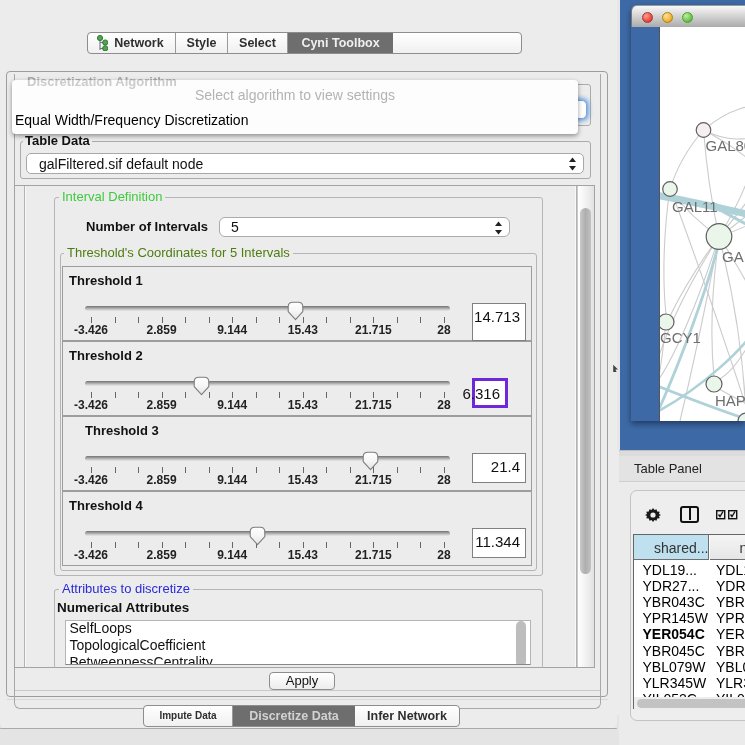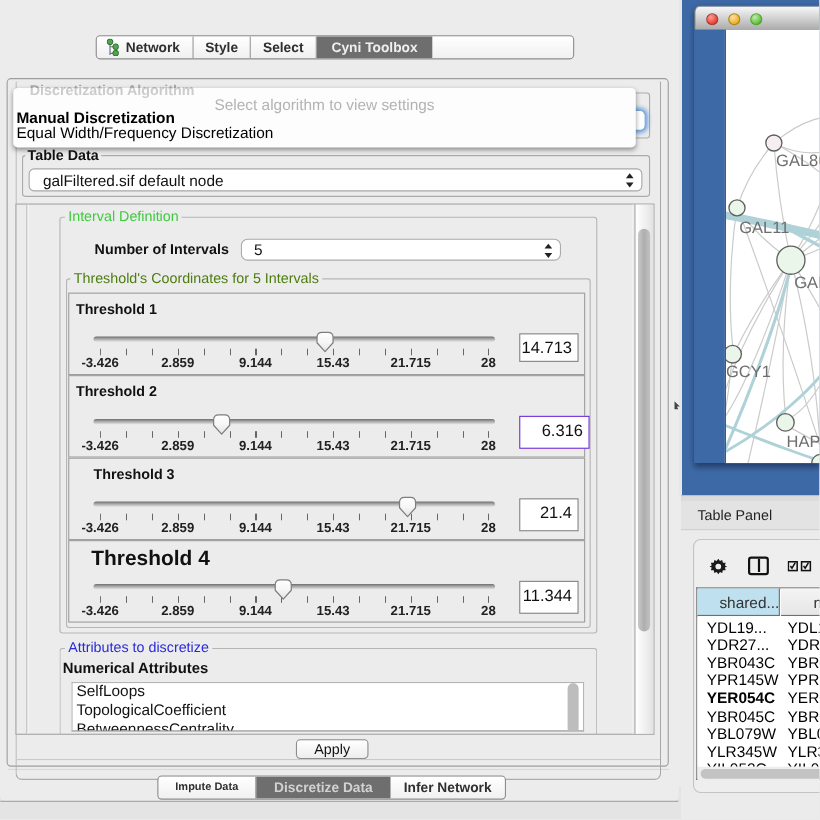--- a/index.html
+++ b/index.html
@@ -87,21 +87,21 @@
         <svg class="abs" style="left:224.25062050531406px;top:34px;" width="17" height="20" viewBox="0 0 17 20">
           <path d="M1.2,10.6 L1.2,5.8 Q1.2,1.2 5.8,1.2 L11.2,1.2 Q15.8,1.2 15.8,5.8 L15.8,10.6 L8.5,18.6 Z" fill="url(#tg0)" stroke="#7d7d7d" stroke-width="1.1" stroke-linejoin="round"></path>
           <defs>
             <linearGradient id="tg0" x1="0" y1="0" x2="0" y2="1">
               <stop offset="0" stop-color="#ffffff"></stop>
               <stop offset="0.5" stop-color="#f6f6f6"></stop>
               <stop offset="1" stop-color="#e3e3e3"></stop>
             </linearGradient>
           </defs>
         </svg>
-        <div class="abs" style="left:409px;top:36px;width:54px;height:26px;background:#fff;border:1px solid #808080;">
+        <div class="abs" style="left:409px;top:36px;width:54px;height:38px;background:#fff;border:1px solid #808080;">
           <div style="position:absolute;right:5px;top:3.5px;font-size:15px;color:#111;">14.713</div>
         </div>
       </div>
       <div class="abs" style="left:62px;top:341px;width:470px;height:75px;border:1px solid #9d9d9d;background:#ececec;">
         <div class="abs" style="left:6px;top:6px;font-size:13px;font-weight:bold;color:#111;">Threshold 2</div>
         <div class="abs" style="left:22px;top:38.5px;width:365px;height:5px;border-radius:2.5px;background:linear-gradient(180deg,#707070 0%,#9e9e9e 35%,#c9c9c9 70%,#e8e8e8 100%);"></div>
         <div class="abs" style="left:28px;top:50px;width:354px;height:5.5px;background:repeating-linear-gradient(90deg,#666 0 1px,transparent 1px 23.533px);"></div>
         <div class="abs" style="left:28px;top:55.5px;transform:translateX(-50%);font-size:12px;font-weight:bold;color:#222;">-3.426</div>
         <div class="abs" style="left:98.6px;top:55.5px;transform:translateX(-50%);font-size:12px;font-weight:bold;color:#222;">2.859</div>
         <div class="abs" style="left:169.2px;top:55.5px;transform:translateX(-50%);font-size:12px;font-weight:bold;color:#222;">9.144</div>
@@ -111,21 +111,21 @@
         <svg class="abs" style="left:129.92932603576656px;top:34px;" width="17" height="20" viewBox="0 0 17 20">
           <path d="M1.2,10.6 L1.2,5.8 Q1.2,1.2 5.8,1.2 L11.2,1.2 Q15.8,1.2 15.8,5.8 L15.8,10.6 L8.5,18.6 Z" fill="url(#tg1)" stroke="#7d7d7d" stroke-width="1.1" stroke-linejoin="round"></path>
           <defs>
             <linearGradient id="tg1" x1="0" y1="0" x2="0" y2="1">
               <stop offset="0" stop-color="#ffffff"></stop>
               <stop offset="0.5" stop-color="#f6f6f6"></stop>
               <stop offset="1" stop-color="#e3e3e3"></stop>
             </linearGradient>
           </defs>
         </svg>
-        <div class="abs" style="left:409px;top:36px;width:64px;height:30px;background:#fff;border:1px solid #6d28d9;">
+        <div class="abs" style="left:409px;top:36px;width:36px;height:30px;background:#fff;border:3px solid #6d28d9;">
           <div style="position:absolute;right:5px;top:3.5px;font-size:15px;color:#111;">6.316</div>
         </div>
       </div>
       <div class="abs" style="left:62px;top:416px;width:470px;height:75px;border:1px solid #9d9d9d;background:#ececec;">
         <div class="abs" style="left:6px;top:6px;font-size:13px;font-weight:bold;color:#111;margin-left:16px;">Threshold 3</div>
         <div class="abs" style="left:22px;top:38.5px;width:365px;height:5px;border-radius:2.5px;background:linear-gradient(180deg,#707070 0%,#9e9e9e 35%,#c9c9c9 70%,#e8e8e8 100%);"></div>
         <div class="abs" style="left:28px;top:50px;width:354px;height:5.5px;background:repeating-linear-gradient(90deg,#666 0 1px,transparent 1px 23.533px);"></div>
         <div class="abs" style="left:28px;top:55.5px;transform:translateX(-50%);font-size:12px;font-weight:bold;color:#222;">-3.426</div>
         <div class="abs" style="left:98.6px;top:55.5px;transform:translateX(-50%);font-size:12px;font-weight:bold;color:#222;">2.859</div>
         <div class="abs" style="left:169.2px;top:55.5px;transform:translateX(-50%);font-size:12px;font-weight:bold;color:#222;">9.144</div>
@@ -140,21 +140,21 @@
               <stop offset="0.5" stop-color="#f6f6f6"></stop>
               <stop offset="1" stop-color="#e3e3e3"></stop>
             </linearGradient>
           </defs>
         </svg>
         <div class="abs" style="left:409px;top:36px;width:54px;height:30px;background:#fff;border:1px solid #808080;">
           <div style="position:absolute;right:5px;top:3.5px;font-size:15px;color:#111;">21.4</div>
         </div>
       </div>
       <div class="abs" style="left:62px;top:491px;width:470px;height:75px;border:1px solid #9d9d9d;background:#ececec;">
-        <div class="abs" style="left:20px;top:6px;font-size:19px;font-weight:bold;color:#111;">Threshold 4</div>
+        <div class="abs" style="left:6px;top:6px;font-size:13px;font-weight:bold;color:#111;">Threshold 4</div>
         <div class="abs" style="left:22px;top:38.5px;width:365px;height:5px;border-radius:2.5px;background:linear-gradient(180deg,#707070 0%,#9e9e9e 35%,#c9c9c9 70%,#e8e8e8 100%);"></div>
         <div class="abs" style="left:28px;top:50px;width:354px;height:5.5px;background:repeating-linear-gradient(90deg,#666 0 1px,transparent 1px 23.533px);"></div>
         <div class="abs" style="left:28px;top:55.5px;transform:translateX(-50%);font-size:12px;font-weight:bold;color:#222;">-3.426</div>
         <div class="abs" style="left:98.6px;top:55.5px;transform:translateX(-50%);font-size:12px;font-weight:bold;color:#222;">2.859</div>
         <div class="abs" style="left:169.2px;top:55.5px;transform:translateX(-50%);font-size:12px;font-weight:bold;color:#222;">9.144</div>
         <div class="abs" style="left:239.79999999999998px;top:55.5px;transform:translateX(-50%);font-size:12px;font-weight:bold;color:#222;">15.43</div>
         <div class="abs" style="left:310.4px;top:55.5px;transform:translateX(-50%);font-size:12px;font-weight:bold;color:#222;">21.715</div>
         <div class="abs" style="left:381px;top:55.5px;transform:translateX(-50%);font-size:12px;font-weight:bold;color:#222;">28</div>
         <svg class="abs" style="left:186.40752879781073px;top:34px;" width="17" height="20" viewBox="0 0 17 20">
           <path d="M1.2,10.6 L1.2,5.8 Q1.2,1.2 5.8,1.2 L11.2,1.2 Q15.8,1.2 15.8,5.8 L15.8,10.6 L8.5,18.6 Z" fill="url(#tg3)" stroke="#7d7d7d" stroke-width="1.1" stroke-linejoin="round"></path>
@@ -189,21 +189,20 @@
     <div style="width:122px;display:flex;align-items:center;justify-content:center;background:#6e6e6e;font-size:12.5px;font-weight:bold;color:#d2d2d2;">Discretize Data</div>
     <div style="flex:1;display:flex;align-items:center;justify-content:center;font-size:12.5px;font-weight:bold;color:#2f2f2f;">Infer Network</div>
   </div>
 </div>
 
 <div class="abs" style="left:0;top:715px;width:745px;height:30px;background:#e4e4e4;z-index:-1;"></div>
 <div class="abs" style="left:0;top:728px;width:617px;height:1px;background:#a9a9a9;border-radius:0 0 6px 6px;"></div>
 
 <div class="abs" style="left:12px;top:80px;width:566px;height:54px;background:#fdfdfd;border-radius:4px;box-shadow:0 2px 5px rgba(0,0,0,0.4);z-index:50;">
   <div style="position:absolute;left:0;top:7px;width:100%;text-align:center;font-size:14px;color:#b3b3b3;">Select algorithm to view settings</div>
-  <div style="position:absolute;left:3px;top:19px;font-size:14px;font-weight:bold;color:#000;">Manual Discretization</div>
   <div style="position:absolute;left:3px;top:32px;font-size:14px;color:#000;">Equal Width/Frequency Discretization</div>
 
   <div style="position:absolute;left:15px;top:0;width:200px;height:16px;overflow:hidden;">
     <div style="position:absolute;left:0;top:-6px;font-size:13px;font-weight:bold;color:#cccccc;">Discretization Algorithm</div>
   </div>
 </div>
 
 <div class="abs" style="left:617px;top:0;width:4px;height:450px;background:#e7e7e7;"></div>
 <div class="abs" style="left:620px;top:0;width:125px;height:450px;background:#3d6aa6;"></div>
 

